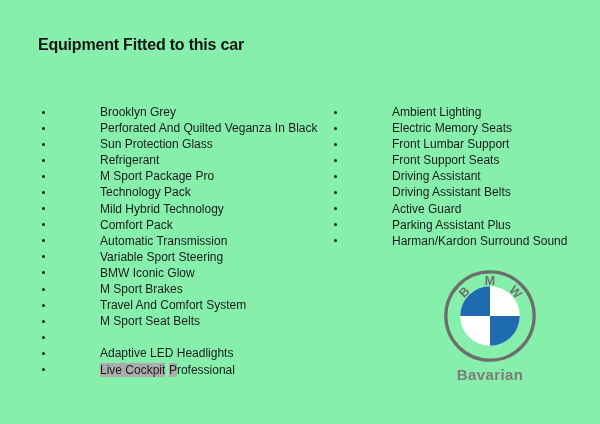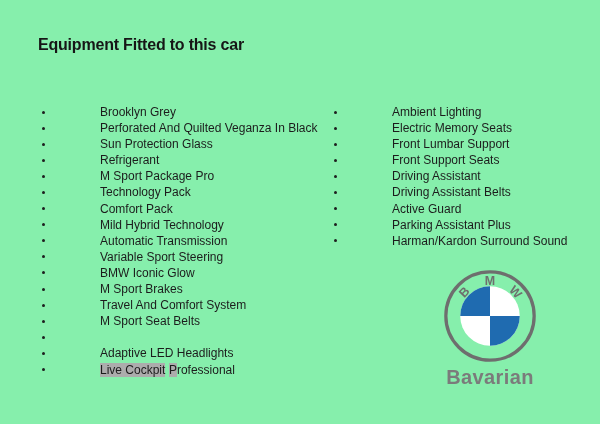--- a/index.html
+++ b/index.html
@@ -50,21 +50,21 @@
   .quad-white{fill:#ffffff;}
   .quad-blue{fill:#1f6bb0;}
   .brand-letter{
     fill:#6e6e6e;
     font-family:"Liberation Sans","DejaVu Sans",sans-serif;
     font-size:13px;font-weight:700;
     text-anchor:middle;
   }
   .dealer-name{
     margin-top:2px;
-    font-size:20px;font-weight:600;letter-spacing:0.4px;
+    font-size:15px;font-weight:600;letter-spacing:0.4px;
     color:#7b7b7b;white-space:nowrap;
   }
 </style>
 </head>
 <body>
 
 <div class="page">
 
   <div class="page-title">Equipment Fitted to this car</div>
 
@@ -88,25 +88,25 @@
     <li>
         <span class="bullet"></span>
         <span>M Sport Package Pro</span>
       </li>
     <li>
         <span class="bullet"></span>
         <span>Technology Pack</span>
       </li>
     <li>
         <span class="bullet"></span>
-        <span>Comfort Pack</span>
+        <span>Mild Hybrid Technology</span>
       </li>
     <li>
         <span class="bullet"></span>
-        <span>Mild Hybrid Technology</span>
+        <span>Comfort Pack</span>
       </li>
     <li>
         <span class="bullet"></span>
         <span>Automatic Transmission</span>
       </li>
     <li>
         <span class="bullet"></span>
         <span>Variable Sport Steering</span>
       </li>
     <li>

